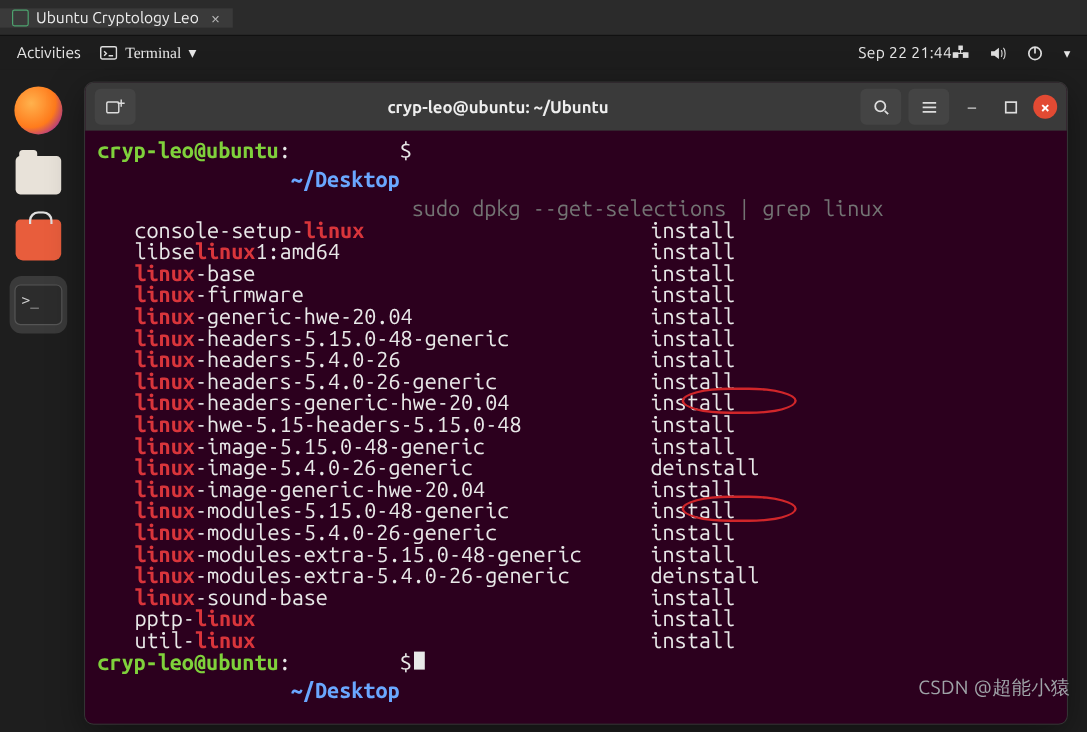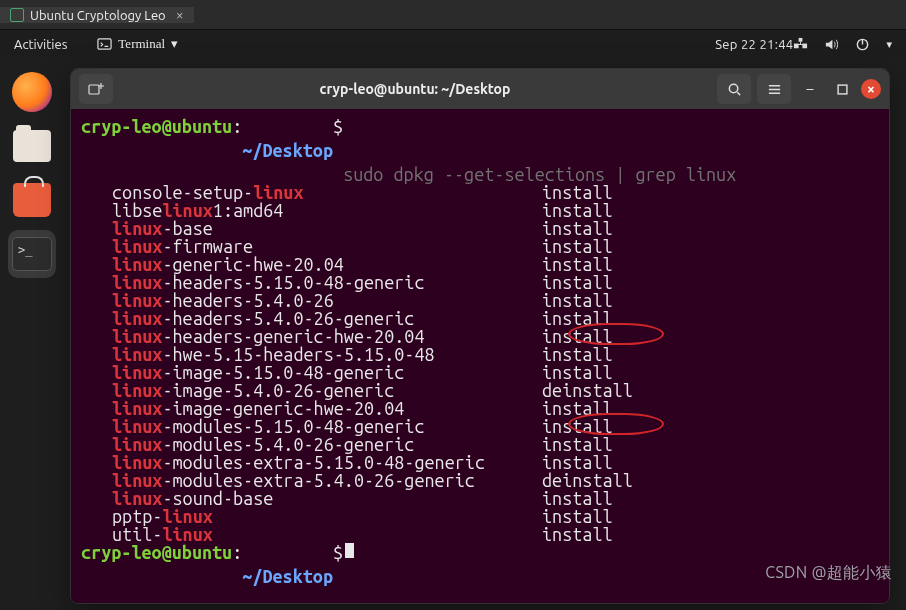--- a/index.html
+++ b/index.html
@@ -34,21 +34,21 @@
 
 .topbar {
   height: 28px;
   background: #1d1d1d;
   color: #e6e6e6;
   display: flex;
   align-items: center;
   padding: 0 14px;
   font-size: 13px;
 }
-.topbar .left { display: flex; gap: 30px; align-items: center; }
+.topbar .left { display: flex; gap: 16px; align-items: center; }
 .topbar .center { flex: 1; text-align: right; letter-spacing: .3px; }
 .topbar .right { display: flex; gap: 16px; align-items: center; }
 .topbar .app-menu { display: flex; align-items: flex-end; gap: 6px; font-family: Liberation Serif, serif; }
 .topbar svg, .topbar .sysicon { width: 15px; height: 15px; }
 
 
 .dock {
   position: absolute;
   left: 0; top: 58px; bottom: 0;
   width: 64px;
@@ -194,21 +194,21 @@
 </div>
 
 <div class="termwin">
   <div class="term-titlebar">
     <div class="tb-btn">
       <svg width="16" height="14" viewBox="0 0 16 14" fill="none" stroke="#ddd" stroke-width="1.2">
           <rect x="1" y="3" width="10" height="9" rx="1"></rect>
           <path d="M13 1v6M10 4h6"></path>
         </svg>
     </div>
-    <div class="tb-title">cryp-leo@ubuntu: ~/Desktop</div>
+    <div class="tb-title">cryp-leo@ubuntu: ~/Ubuntu</div>
     <div class="tb-right">
       <div class="tb-btn">
         <svg width="15" height="15" viewBox="0 0 16 16" fill="none" stroke="#ddd" stroke-width="1.6">
             <circle cx="7" cy="7" r="4.5"></circle>
             <path d="M11 11l3 3"></path>
           </svg>
       </div>
       <div class="tb-btn">
         <svg width="15" height="15" viewBox="0 0 16 16" stroke="#ddd" stroke-width="1.6">
             <path d="M2 4h12M2 8h12M2 12h12"></path>

